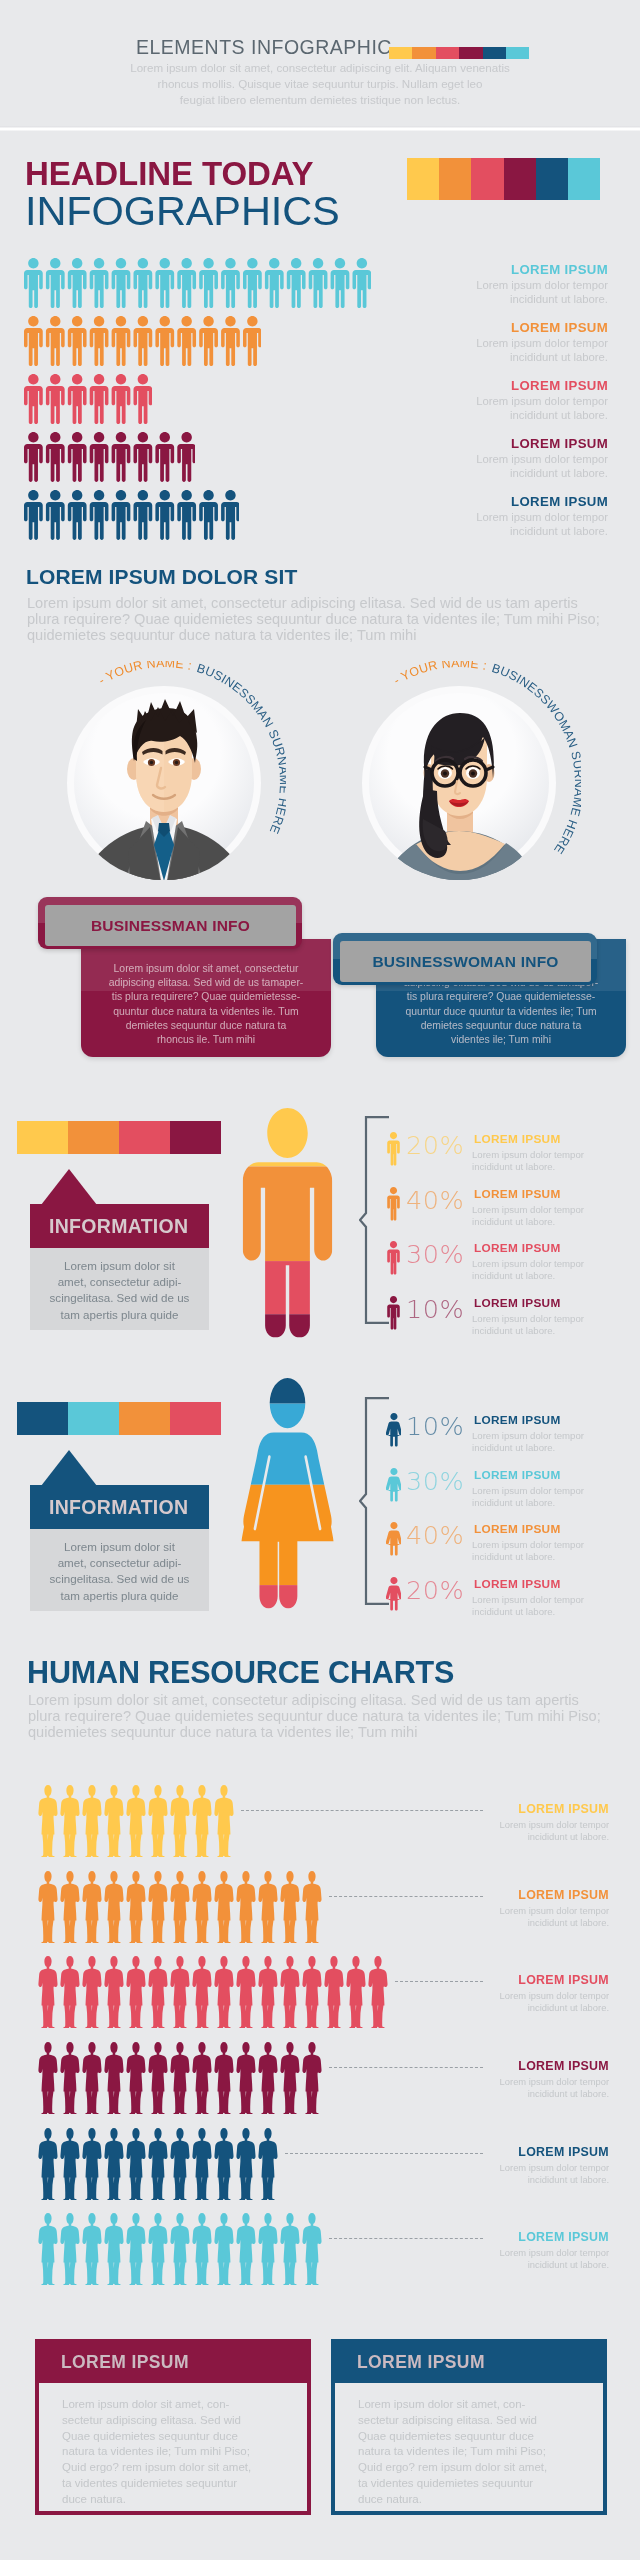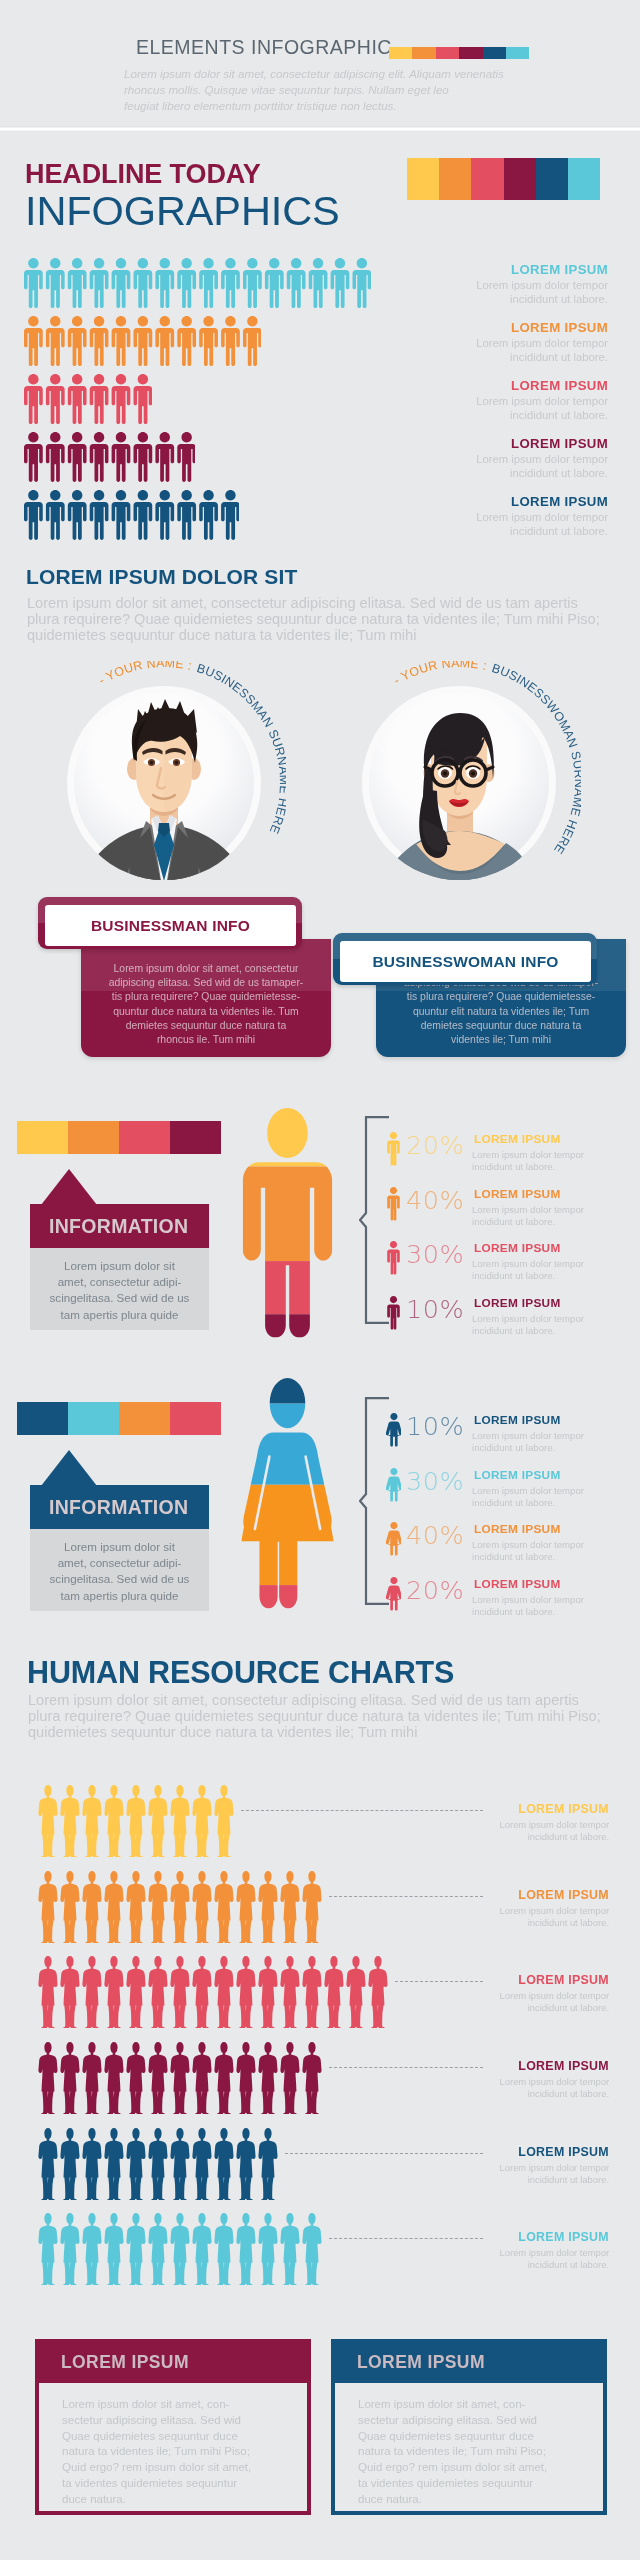--- a/index.html
+++ b/index.html
@@ -8,46 +8,46 @@
   .page{position:relative;width:640px;height:2560px;background:#e8e9eb;}
 
   
   #topbar{position:absolute;left:0;top:0;width:640px;height:131px;background:#e8e9eb;}
   #topbar .sep{position:absolute;left:0;top:126px;width:640px;height:5px;
     background:linear-gradient(to bottom,#dcdde0 0%,#ffffff 50%,#ffffff 80%,#e8e9eb 100%);}
   #tb-title{position:absolute;left:136px;top:36px;font-size:19.5px;letter-spacing:.5px;
     color:#5b6770;font-weight:400;}
   #tb-sw{position:absolute;left:389px;top:47px;display:flex;}
   #tb-sw i{display:block;width:23.4px;height:12px;}
-  #tb-sub{position:absolute;left:124px;top:66px;width:392px;text-align:left;
-    font-size:11.6px;line-height:16.2px;color:#c7c9cc;white-space:nowrap;font-style:italic;}
+  #tb-sub{position:absolute;left:124px;top:60px;width:392px;text-align:center;
+    font-size:11.6px;line-height:16.2px;color:#c7c9cc;white-space:nowrap;}
 
   
-  #hl1{position:absolute;left:25px;top:153px;font-size:27px;font-weight:bold;
+  #hl1{position:absolute;left:25px;top:153px;font-size:33px;font-weight:bold;
     color:#8a1742;letter-spacing:-0.1px;line-height:42px;}
   #hl2{position:absolute;left:25px;top:190px;font-size:41.5px;font-weight:normal;
     color:#14537d;letter-spacing:-0.1px;line-height:42px;}
   #hl-sw{position:absolute;left:407px;top:158px;display:flex;}
   #hl-sw i{display:block;width:32.2px;height:42px;}
 
   
   #people{position:absolute;left:0;top:250px;width:640px;height:300px;}
   .prow{position:absolute;left:24px;}
   .prow svg{display:block;}
   .plegend{position:absolute;right:32px;text-align:right;width:180px;}
   .plegend .lt{font-size:13.2px;font-weight:bold;letter-spacing:.35px;}
   .plegend .ld{font-size:11.3px;color:#c7c9cc;line-height:13.8px;margin-top:2px;}
 
   
   .infocard{position:absolute;top:897px;width:264px;height:165px;}
   .ic-head{position:absolute;left:0;top:0;width:264px;height:52px;border-radius:9px;
      box-shadow:0 2px 4px rgba(0,0,0,.16);z-index:2;}
   .ic-head:before{content:"";position:absolute;left:0;top:0;width:264px;height:26px;
      border-radius:9px 9px 0 0;background:rgba(255,255,255,.13);}
-  .ic-headin{position:absolute;left:7px;top:8px;width:251px;height:41px;background:#ffffff;
+  .ic-headin{position:absolute;left:7px;top:8px;width:251px;height:41px;background:#a3a3a3;
      border-radius:3px;text-align:center;line-height:41px;font-weight:bold;font-size:15.5px;
      letter-spacing:.2px;}
   .ic-body{position:absolute;left:7px;top:42px;width:250px;height:118px;border-radius:0 0 12px 12px;
      box-shadow:0 2px 5px rgba(0,0,0,.13);z-index:1;overflow:hidden;margin-left:36px;}
   .ic-body:after{content:"";position:absolute;left:0;top:0;width:250px;height:52px;
      background:rgba(255,255,255,.085);}
   .ic-text{position:absolute;left:10px;top:23px;width:230px;text-align:center;color:#e8dade;
      font-size:10.4px;line-height:14.2px;opacity:.75;z-index:3;}
   .arcsvg{display:block;}
 
@@ -66,21 +66,21 @@
         <i style="background: rgb(255, 201, 77);"></i>
         <i style="background: rgb(242, 145, 58);"></i>
         <i style="background: rgb(227, 78, 96);"></i>
         <i style="background: rgb(138, 23, 66);"></i>
         <i style="background: rgb(20, 83, 125);"></i>
         <i style="background: rgb(90, 200, 216);"></i>
       </div>
     <div id="tb-sub">
         <div>Lorem ipsum dolor sit amet, consectetur adipiscing elit. Aliquam venenatis</div>
         <div>rhoncus mollis. Quisque vitae sequuntur turpis. Nullam eget leo</div>
-        <div>feugiat libero elementum porttitor tristique non lectus.</div>
+        <div>feugiat libero elementum demietes tristique non lectus.</div>
       </div>
     <div class="sep"></div>
   </div>
 
   <div id="hl1">HEADLINE TODAY</div>
   <div id="hl2">INFOGRAPHICS</div>
   <div id="hl-sw">
       <i style="background: rgb(255, 201, 77);"></i>
       <i style="background: rgb(242, 145, 58);"></i>
       <i style="background: rgb(227, 78, 96);"></i>
@@ -459,21 +459,21 @@
           <text class="arct" font-size="12.4" letter-spacing="0.25" fill="#ef8b2c"><textPath href="#arc1" startOffset="16%">- YOUR NAME :</textPath></text>
           <text class="arct arct2" font-size="12.4" letter-spacing="0.25" fill="#2b5f85"><textPath href="#arc1" startOffset="29.459%">BUSINESSWOMAN SURNAME HERE</textPath></text>
         </svg>
       </div>
       <div class="infocard" style="left: 333px;">
         <div class="ic-body" style="background: rgb(20, 83, 125);">
           <div class="ic-text">
             <div>Lorem ipsum dolor sit amet, consectetur</div>
             <div>adipiscing elitasa. Sed wid de us tamaper-</div>
             <div>tis plura requirere? Quae quidemietesse-</div>
-            <div>quuntur elit natura ta videntes ile; Tum</div>
+            <div>quuntur duce quuntur ta videntes ile; Tum</div>
             <div>demietes sequuntur duce natura ta</div>
             <div>videntes ile; Tum mihi</div>
           </div>
         </div>
         <div class="ic-head" style="background: rgb(20, 83, 125); margin-top: 36px;">
           <div class="ic-headin" style="color: rgb(20, 83, 125);">BUSINESSWOMAN INFO</div>
         </div>
       </div>
     </div>
 

